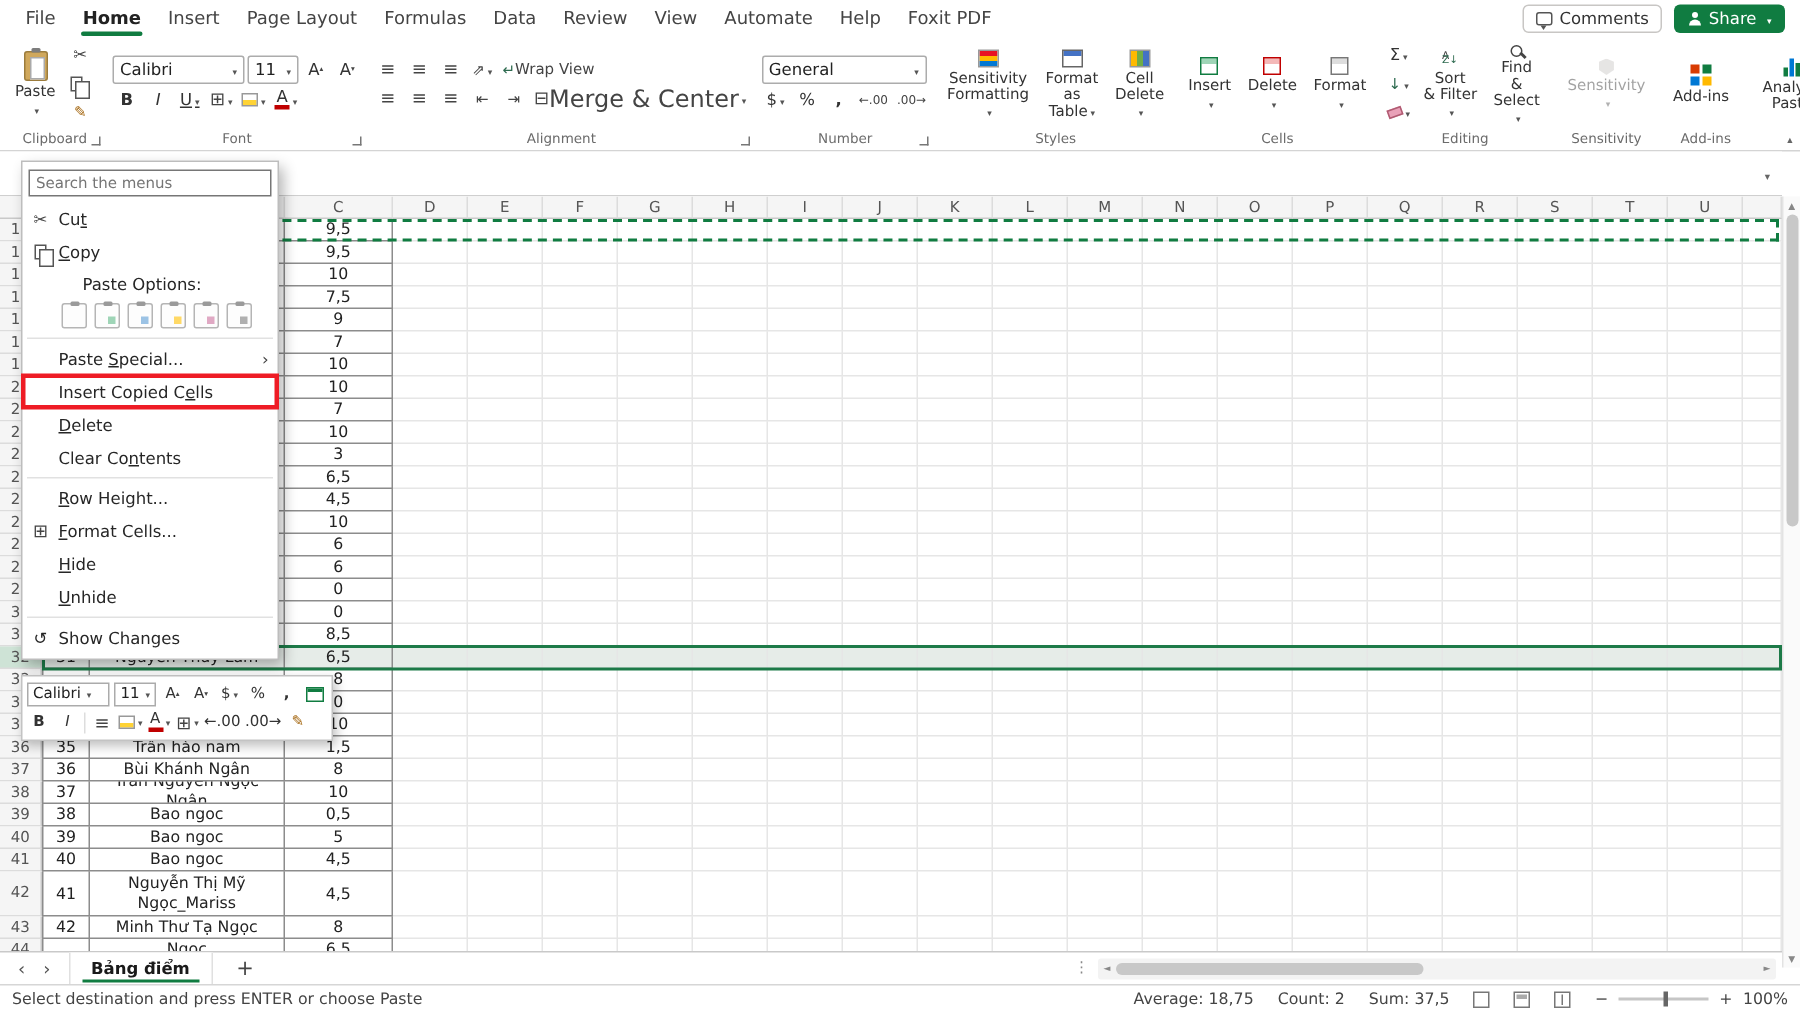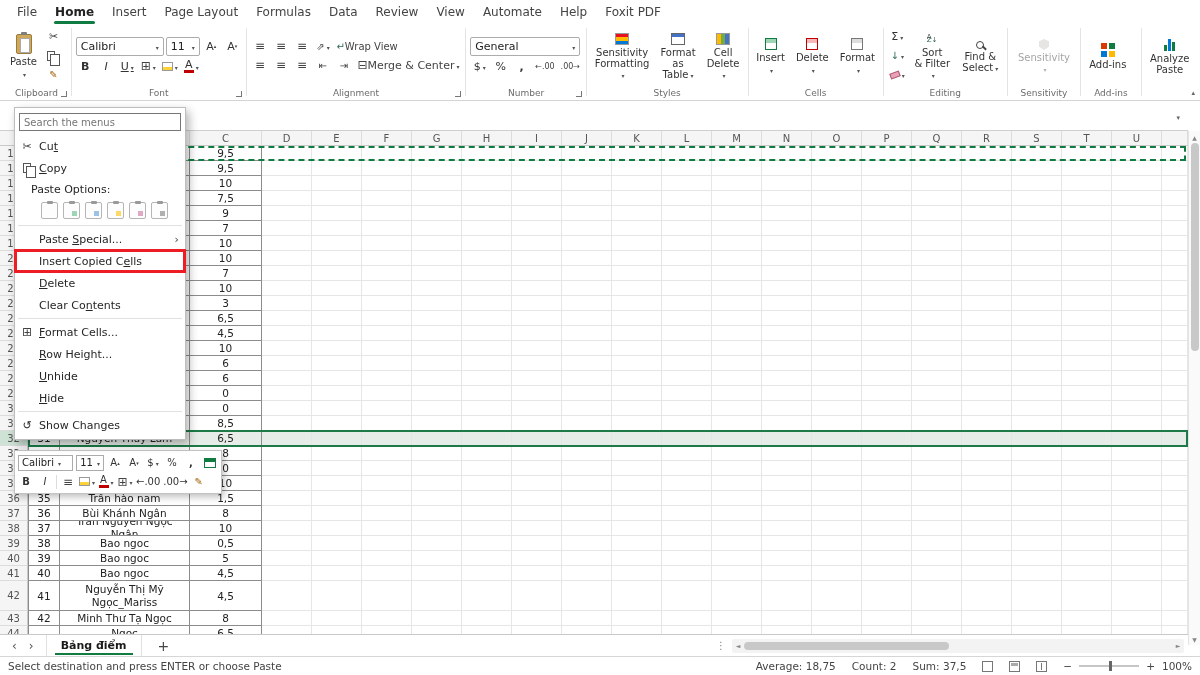--- a/index.html
+++ b/index.html
@@ -143,21 +143,21 @@
 #context-menu{position:absolute;left:14px;top:107px;width:172px;background:#fff;border:1px solid #bdbdbd;box-shadow:3px 4px 9px rgba(0,0,0,.3);z-index:60;padding:3px 0;}
 .menu-search{margin:2px 4px 4px;height:18px;border:1px solid #767676;display:flex;align-items:center;padding:0 4px;background:#fff;}
 .menu-search input{border:none;outline:none;width:100%;font-size:10px;font-family:inherit;color:#333;background:transparent;}
 .mi{height:22px;display:flex;align-items:center;font-size:11px;color:#262626;padding-right:6px;position:relative;}
 .mic{flex:0 0 24px;display:flex;align-items:center;justify-content:center;}
 .mlabel{white-space:nowrap;}
 .key{text-decoration:underline;}
 .mi .sub{margin-left:auto;font-size:11px;color:#444;}
 .mi-red{outline:3px solid #ee1c25;outline-offset:-2px;}
 .msep{height:1px;background:#e1e1e1;margin:2px 3px;}
-.mi-label-only{font-size:11px;color:#262626;height:20px;display:flex;align-items:center;padding-left:16px;}
+.mi-label-only{font-size:11px;color:#262626;height:20px;display:flex;align-items:center;padding-left:40px;}
 .paste-row{display:flex;gap:5px;padding:2px 6px 4px 26px;height:24px;align-items:center;}
 .picon{width:17px;height:17px;border:1px solid #b5b5b5;background:#fdfdfd;position:relative;display:flex;align-items:flex-end;justify-content:center;font-size:6px;color:#666;border-radius:2px;}
 .picon::before{content:'';position:absolute;top:-2px;left:5px;width:6px;height:3px;background:#9a9a9a;border-radius:1px;}
 .picon i{position:absolute;bottom:2px;right:2px;width:5px;height:5px;display:block;}
 .picon .g{background:#9fd5b7;} .picon .b{background:#9cc3e5;} .picon .y{background:#ffd966;} .picon .p{background:#e0a9c4;} .picon .t{background:#b0b0b0;}
 
 
 #mini-toolbar{position:absolute;left:14px;top:450px;width:208px;background:#fff;border:1px solid #c3c3c3;box-shadow:2px 3px 7px rgba(0,0,0,.25);z-index:55;padding:2px 3px;}
 .mt-row{display:flex;align-items:center;gap:3px;height:19px;}
 .mt-combo{border:1px solid #ababab;height:16px;font-size:10px;display:flex;align-items:center;padding:0 3px;gap:2px;color:#222;}
@@ -174,20 +174,31 @@
       <div class="rtab">Insert</div>
       <div class="rtab">Page Layout</div>
       <div class="rtab">Formulas</div>
       <div class="rtab">Data</div>
       <div class="rtab">Review</div>
       <div class="rtab">View</div>
       <div class="rtab">Automate</div>
       <div class="rtab">Help</div>
       <div class="rtab">Foxit PDF</div>
     </div>
+  <div class="tabs-right">
+    <div class="comments-btn">
+      <span class="ic-comment"></span>
+      <span>Comments</span>
+    </div>
+    <div class="share-btn">
+      <span class="ic-person"></span>
+      <span>Share</span>
+      <span class="dd"></span>
+    </div>
+  </div>
 </div>
 
 <div id="ribbon">
 
   <div class="rgroup">
     <div class="rg-content">
       <div class="bigbtn">
         <span class="ic-pastebig"></span>
         <span class="lbl">Paste</span>
         <span class="dd"></span>
@@ -298,21 +309,21 @@
               <span class="ic-align"></span>
             </span>
           <span class="sbtn">
               <span class="ic-indl"></span>
             </span>
           <span class="sbtn">
               <span class="ic-indr"></span>
             </span>
           <span class="sbtn">
               <span class="ic-merge"></span>
-              <span class="smalltxt" style="font-size:11px;">Merge &amp; Center</span>
+              <span class="smalltxt" style="font-size:16px;">Merge &amp; Center</span>
               <span class="dd"></span>
             </span>
         </div>
       </div>
     </div>
     <div class="rg-label">
         <span>Alignment</span>
         <span class="launcher"></span>
       </div>
   </div>
@@ -1368,36 +1379,36 @@
   <div class="mi">
     <span class="mic"></span>
     <span class="mlabel"><span></span><span class="key">D</span><span>elete</span></span>
   </div>
   <div class="mi">
     <span class="mic"></span>
     <span class="mlabel"><span>Clear Co</span><span class="key">n</span><span>tents</span></span>
   </div>
   <div class="msep"></div>
   <div class="mi">
+    <span class="mic"></span>
+    <span class="mlabel"><span></span><span class="key">R</span><span>ow Height...</span></span>
+  </div>
+  <div class="mi">
     <span class="mic">
         <span class="ic-borders"></span>
       </span>
     <span class="mlabel"><span></span><span class="key">F</span><span>ormat Cells...</span></span>
   </div>
   <div class="mi">
     <span class="mic"></span>
-    <span class="mlabel"><span></span><span class="key">R</span><span>ow Height...</span></span>
+    <span class="mlabel"><span></span><span class="key">H</span><span>ide</span></span>
   </div>
   <div class="mi">
     <span class="mic"></span>
     <span class="mlabel"><span></span><span class="key">U</span><span>nhide</span></span>
-  </div>
-  <div class="mi">
-    <span class="mic"></span>
-    <span class="mlabel"><span></span><span class="key">H</span><span>ide</span></span>
   </div>
   <div class="msep"></div>
   <div class="mi">
     <span class="mic">↺</span>
     <span class="mlabel"><span>Show Changes</span><span class="key"></span><span></span></span>
   </div>
 </div>
 
 <div id="mini-toolbar">
   <div class="mt-row">

